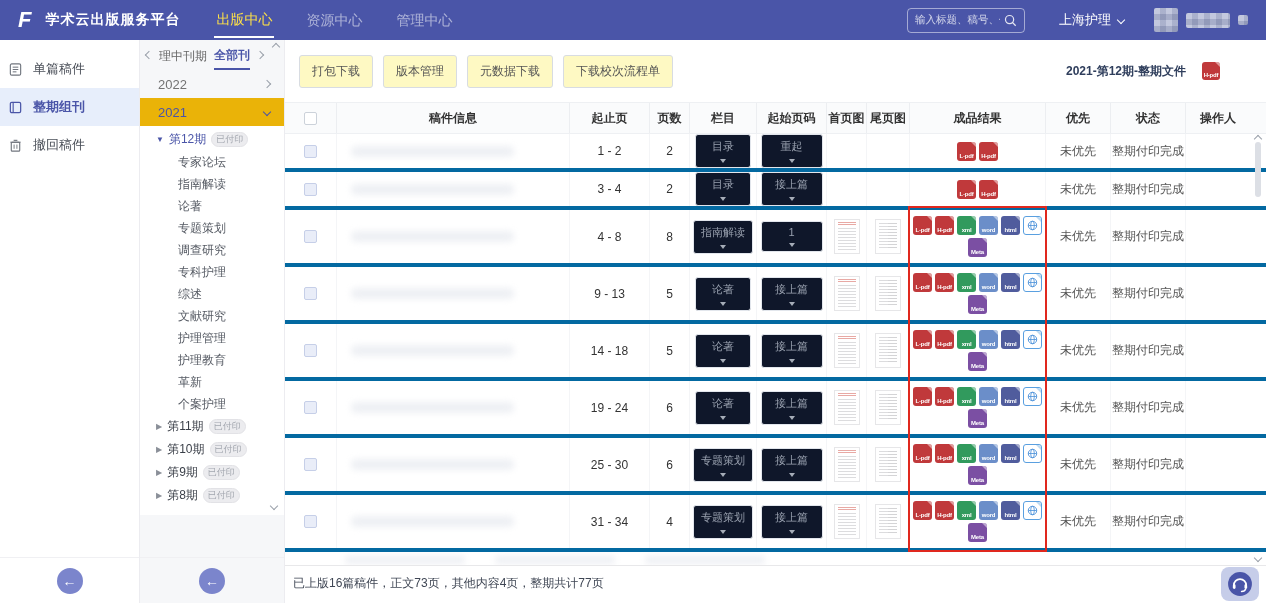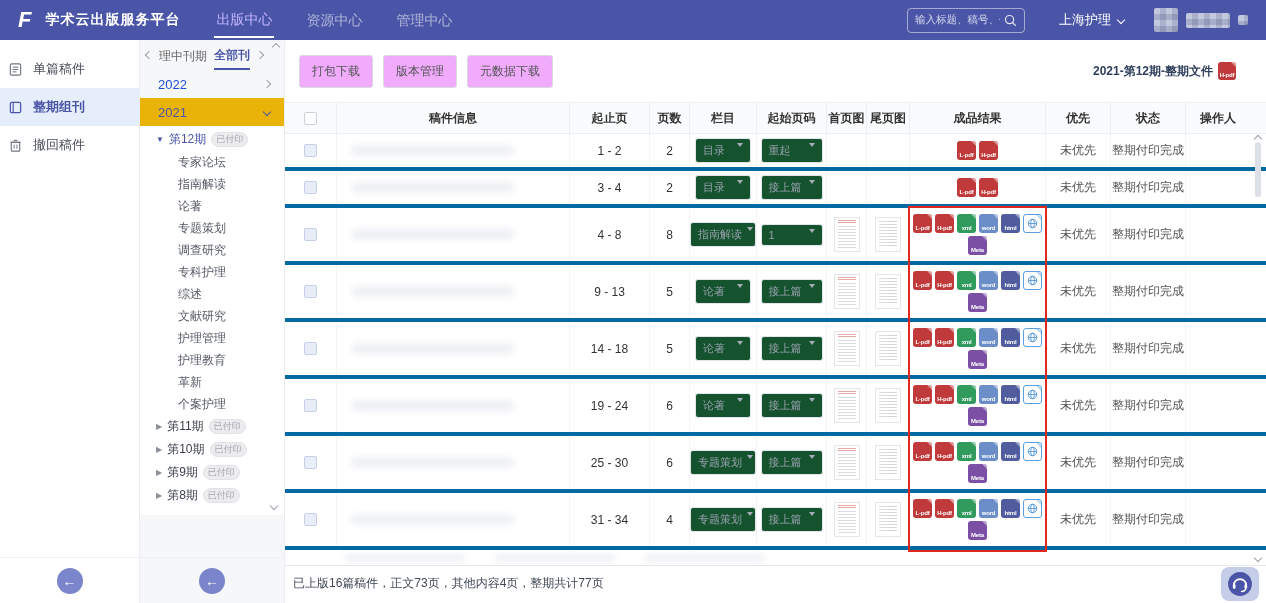--- a/index.html
+++ b/index.html
@@ -5,21 +5,21 @@
   * { box-sizing: border-box; margin: 0; padding: 0; }
   html,body { width:1266px; height:603px; overflow:hidden; background:#fff;
     font-family:"Liberation Sans","DejaVu Sans",sans-serif; }
 
   
   .topbar { height:40px; background:#4a55a8; display:flex; align-items:center; padding:0 18px; }
   .logo { color:#fff; font-size:22px; font-weight:800; font-style:italic; margin-right:14px; }
   .app-title { color:#fff; font-size:14px; font-weight:bold; margin-right:34px; letter-spacing:1px; }
   .nav-item { font-size:14px; color:rgba(255,255,255,0.55); margin-right:30px; cursor:pointer;
     padding:9px 2px 7px; }
-  .nav-item.active { color:#c4b5fd; border-bottom:2px solid #fff; }
+  .nav-item.active { color:#fde047; border-bottom:2px solid #fff; }
   .search-box { margin-left:auto; width:118px; height:25px; border:1px solid rgba(255,255,255,0.5);
     border-radius:4px; display:flex; align-items:center; padding:0 7px; gap:4px; }
   .search-box .ph { font-size:10.5px; color:rgba(255,255,255,0.75); flex:1; white-space:nowrap; overflow:hidden; }
   .journal-switch { display:flex; align-items:center; gap:7px; color:#fff; font-size:13px; margin:0 30px 0 34px; cursor:pointer; }
   .avatar-blur { display:flex; align-items:center; gap:8px; }
   .px-block { background:repeating-linear-gradient(90deg,#dfe2ee 0 6px,#c3c8db 6px 12px),
     repeating-linear-gradient(#dfe2ee 0 6px,#bfc4d8 6px 12px); background-blend-mode:multiply; border-radius:2px; }
   .pb1 { width:24px; height:24px; } .pb2 { width:44px; height:15px; } .pb3 { width:10px; height:10px; }
 
   .app { display:flex; height:563px; }
@@ -38,57 +38,57 @@
   .tree { width:145px; background:#f6f7f9; border-right:1px solid #ececf0; display:flex; flex-direction:column; position:relative; }
   .tree-header { height:30px; display:flex; align-items:center; gap:7px; padding:0 14px 0 6px; font-size:12px; }
   .tree-tab { color:#666; cursor:pointer; padding:6px 0 4px; }
   .tree-tab.active { color:#4a55a8; font-weight:bold; border-bottom:2px solid #4a55a8; }
   .chev { display:inline-block; width:6px; height:6px; border-left:1.5px solid #9aa0aa; border-top:1.5px solid #9aa0aa; }
   .chev.left { transform:rotate(-45deg); } .chev.right { transform:rotate(135deg); }
   .chev.up { transform:rotate(45deg); } .chev.down { transform:rotate(-135deg); }
   .chev.blue { border-color:#4a55a8; }
   .tree-scroll-up { position:absolute; top:4px; right:5px; }
   .year-row { height:28px; display:flex; align-items:center; justify-content:space-between;
-    padding:0 14px 0 18px; font-size:13px; color:#1d4ed8; cursor:pointer; }
+    padding:0 14px 0 18px; font-size:13px; color:#737373; cursor:pointer; }
   .year-row.selected { background:#eab308; color:#4a55a8; }
   .white-section { background:#fff; position:relative; padding:2px 0 8px; }
   .issue-row { height:23px; display:flex; align-items:center; gap:5px; padding-left:16px; font-size:12px; color:#3a3f48; cursor:pointer; }
   .issue-row .tri { font-size:8px; color:#8a8f98; }
   .issue-row.current { color:#4a55a8; } .issue-row.current .tri { color:#4a55a8; }
   .badge { font-size:9px; color:#a2a6ae; background:#ececef; border:1px solid #e2e2e6; border-radius:8px; padding:1px 4px; line-height:1.2; }
   .cat-row { height:22px; display:flex; align-items:center; padding-left:38px; font-size:12px; color:#555a63; cursor:pointer; }
   .tree-scroll-down { position:absolute; right:7px; bottom:6px; }
 
   
   .main { flex:1; background:#fff; position:relative; overflow:hidden; }
   .toolbar { height:62px; display:flex; align-items:center; gap:10px; padding:0 14px; }
-  .tb-btn { border:1px solid #d8dce2; background:#f0abfc; border-radius:3px; padding:7px 12px;
+  .tb-btn { border:1px solid #d8dce2; background:#fef9c3; border-radius:3px; padding:7px 12px;
     font-size:12px; color:#555; cursor:pointer; white-space:nowrap; }
-  .toolbar-right { margin-left:auto; display:flex; align-items:center; gap:5px;
-    font-size:12px; color:#2f3e5c; font-weight:bold; margin-right:16px; }
+  .toolbar-right { margin-left:auto; display:flex; align-items:center; gap:16px;
+    font-size:12px; color:#2f3e5c; font-weight:bold; margin-right:32px; }
 
   :root { --cols:52px 233px 80px 40px 67px 70px 40px 43px 136px 65px 75px 64px; }
   .thead { display:grid; grid-template-columns:var(--cols); height:32px; align-items:center;
     background:#fafbfc; border-top:1px solid #eef0f3; border-bottom:1px solid #eef0f3;
     font-size:12px; font-weight:bold; color:#333; text-align:center; }
   .thead > div { border-right:1px solid #eceef1; height:100%; display:flex; align-items:center; justify-content:center; }
   .thead > div:last-child { border-right:none; }
   .trow { display:grid; grid-template-columns:var(--cols); min-height:37px; align-items:center;
     border-bottom:4px solid #0369a1; text-align:center; font-size:12px; color:#555; }
   .trow.big { min-height:57px; }
   .trow > div { border-right:1px solid #f4f5f7; height:100%; display:flex; align-items:center; justify-content:center; }
   .trow > div:last-child { border-right:none; }
   .checkbox { width:13px; height:13px; border:1px solid #ccd2da; border-radius:2px; background:#fff; display:inline-block; }
   .checkbox.row { background:#e9edf8; border-color:#c6cfe8; }
   .c-info { justify-content:flex-start !important; padding:0 14px; }
   .smudge { height:11px; width:80%; background:#eef0f4; border-radius:5px; filter:blur(3px); }
   .cell-strong { color:#333; }
-  .select { display:inline-flex; justify-content:space-between; gap:5px;
-    min-width:56px; padding:4px 7px; background:#14532d; border:1px solid #e2e6ec; border-radius:3px;
-    color:#98a0ae; font-size:11px; cursor:pointer; white-space:nowrap; }
+  .select { display:inline-flex; align-items:center; justify-content:space-between; gap:5px;
+    min-width:56px; padding:4px 7px; background:#0f172a; border:1px solid #e2e6ec; border-radius:3px;
+    color:#98a0ae; font-size:11px; cursor:pointer; white-space:nowrap;flex-direction:column; }
   .select .caret { width:0; height:0; border-left:3.5px solid transparent; border-right:3.5px solid transparent;
     border-top:4px solid #a6adb8; }
   .thumb { width:26px; height:35px; background:#fff; border:1px solid #e6e6e8; position:relative; overflow:hidden; }
   .thumb .tl { position:absolute; left:3px; right:3px; top:8px; bottom:3px;
     background:repeating-linear-gradient(#dcdcde 0 1px, transparent 1px 3px); }
   .thumb.first::before { content:""; position:absolute; left:3px; right:3px; top:2px; height:4px;
     background:repeating-linear-gradient(#e8a9a4 0 1px, transparent 1px 2px); }
   .thumb.last .tl { left:3px; width:9px; right:auto; top:3px; }
   .thumb.last::after { content:""; position:absolute; right:3px; width:9px; top:3px; bottom:3px;
     background:repeating-linear-gradient(#d4d4d6 0 1px, transparent 1px 3px); }
@@ -294,20 +294,21 @@
   <div class="main">
     <div class="toolbar">
       <span style="display:flex; gap:10px;">
 
           <button class="tb-btn"><span>打包下载</span></button>
 
           <button class="tb-btn"><span>版本管理</span></button>
 
           <button class="tb-btn"><span>元数据下载</span></button>
 
+          <button class="tb-btn"><span>下载校次流程单</span></button>
         </span>
       <div class="toolbar-right">
         <span>2021-第12期-整期文件</span>
         <span class="file-icon fi-pdf sm">H-pdf</span>
       </div>
     </div>
 
     <div class="thead">
       <div>
           <span class="checkbox"></span>

